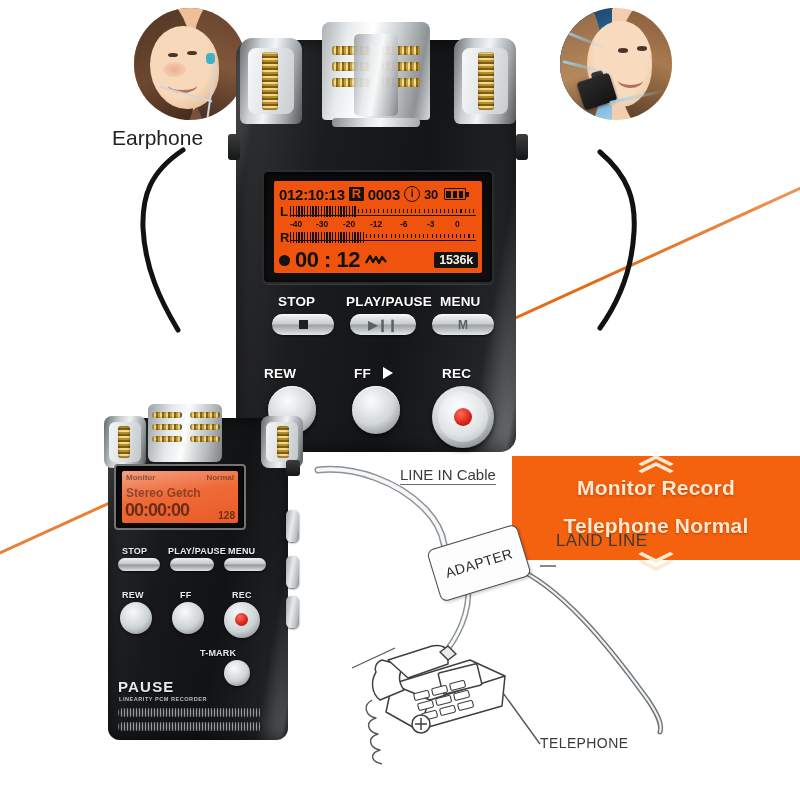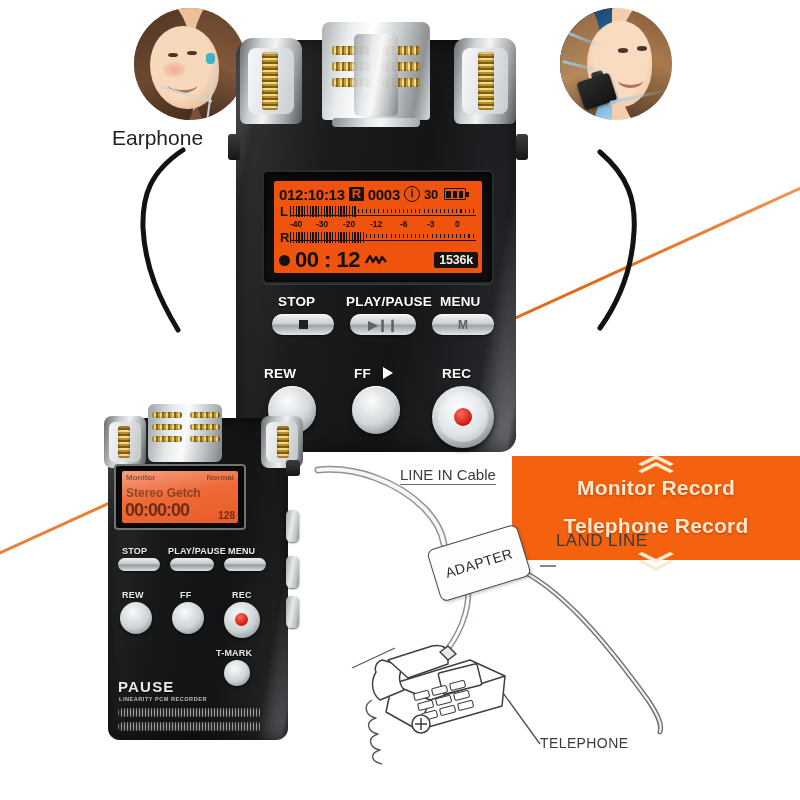--- a/index.html
+++ b/index.html
@@ -437,40 +437,40 @@
     <div class="scirc" style="left:24px;top:242px;width:32px;height:32px;"></div>
 
     <div class="sbtn-label" style="left:84px;top:230px;">FF</div>
     <div class="scirc" style="left:76px;top:242px;width:32px;height:32px;"></div>
 
     <div class="sbtn-label" style="left:136px;top:230px;">REC</div>
     <div class="scirc" style="left:128px;top:242px;width:36px;height:36px;">
       <div class="recred" style="left:11px;top:11px;width:13px;height:13px;"></div>
     </div>
 
-    <div class="sbtn-label" style="left:120px;top:288px;">T-MARK</div>
+    <div class="sbtn-label" style="left:104px;top:288px;">T-MARK</div>
     <div class="scirc" style="left:128px;top:300px;width:26px;height:26px;"></div>
 
     <div class="brand" style="left:22px;top:318px;">PAUSE</div>
     <div class="brandsub" style="left:23px;top:336px;">LINEARITY PCM RECORDER</div>
     <div class="grille" style="left:22px;top:348px;width:144px;"></div>
     <div class="grille" style="left:22px;top:362px;width:144px;"></div>
 
     <div class="sidebtn" style="left:190px;top:150px;width:13px;height:32px;"></div>
     <div class="sidebtn" style="left:190px;top:196px;width:13px;height:32px;"></div>
     <div class="sidebtn" style="left:190px;top:236px;width:13px;height:32px;"></div>
   </div>
 
   <div id="banner">
     <svg style="position:absolute;left:50%;top:-2px;transform:translateX(-50%);" width="44" height="20" viewBox="0 0 44 20">
       <path d="M4,10 L22,1 L40,10 L36,12 L22,5 L8,12 Z" fill="#ffe9cf"></path>
       <path d="M4,17 L22,8 L40,17 L36,19 L22,12 L8,19 Z" fill="#ffe9cf"></path>
     </svg>
     <div class="banner-txt" style="top:20px;">Monitor Record</div>
-    <div class="banner-txt" style="top:58px;">Telephone Record</div>
+    <div class="banner-txt" style="top:58px;">Telephone Normal</div>
     <svg style="position:absolute;left:50%;bottom:-14px;transform:translateX(-50%);" width="44" height="22" viewBox="0 0 44 22">
       <path d="M4,2 L22,11 L40,2 L36,0 L22,7 L8,0 Z" fill="#ffe9cf"></path>
       <path d="M4,10 L22,19 L40,10 L36,8 L22,15 L8,8 Z" fill="#ffe9cf"></path>
     </svg>
   </div>
 
   <div id="adapter">
     <span>ADAPTER</span>
   </div>
 

